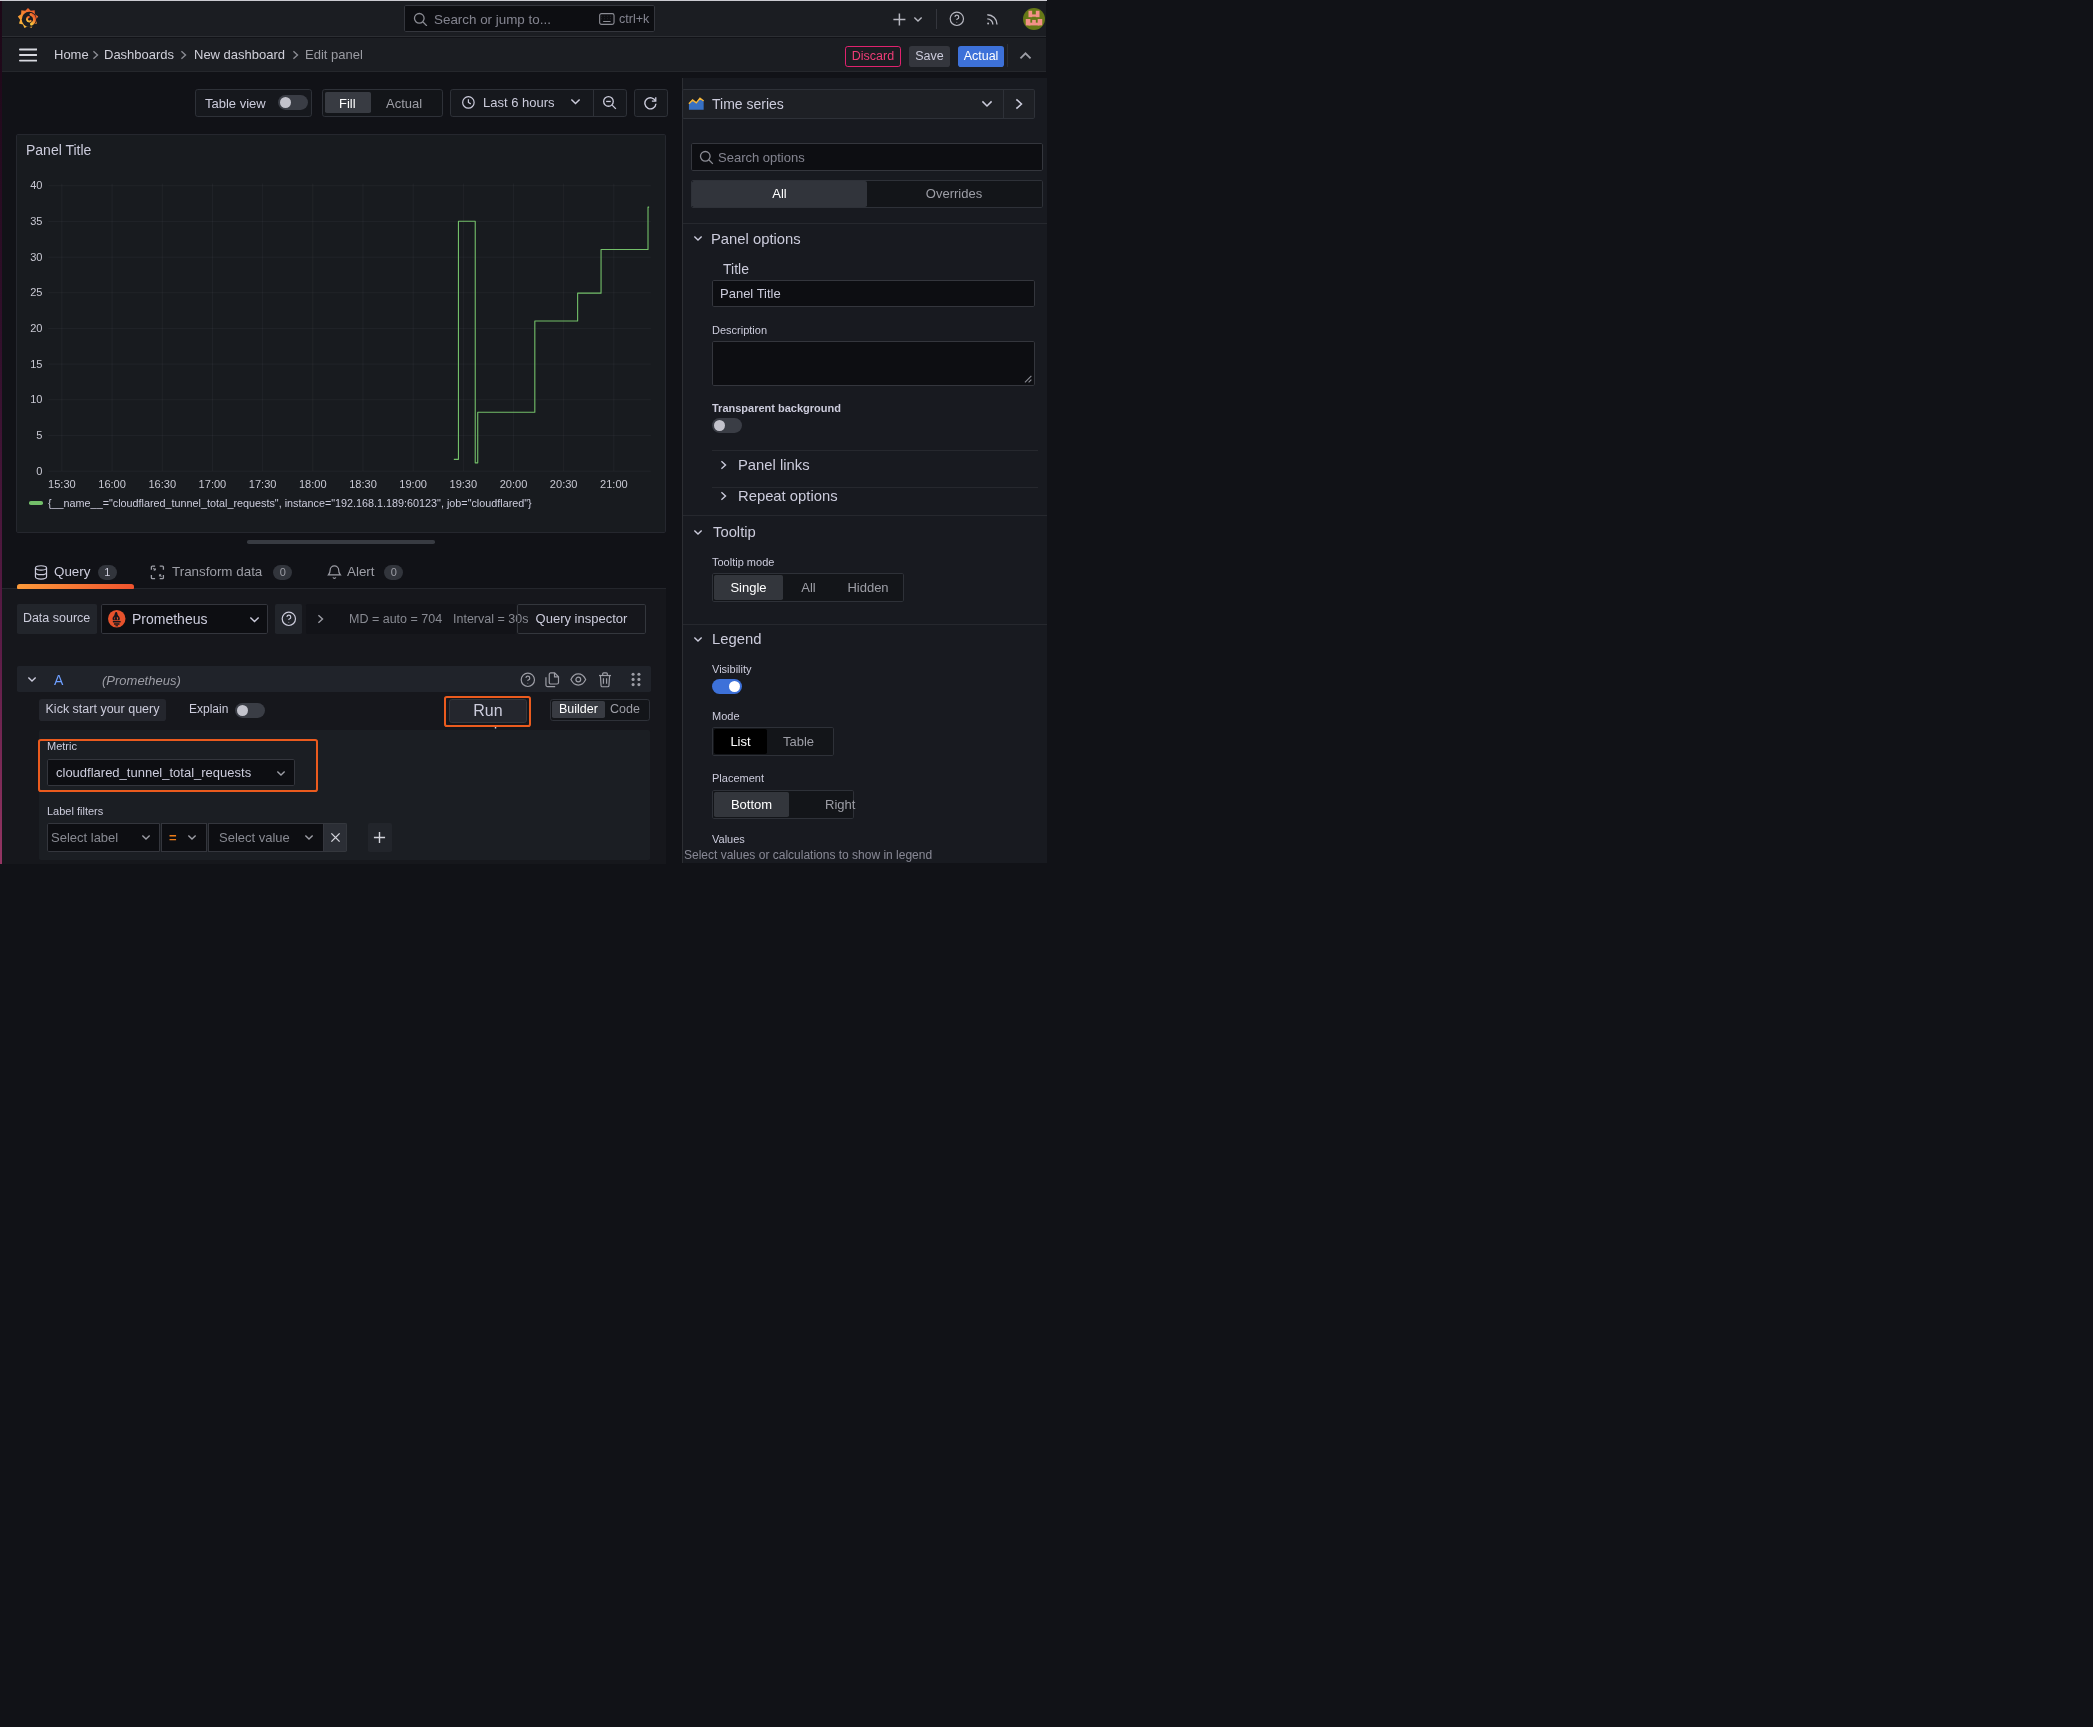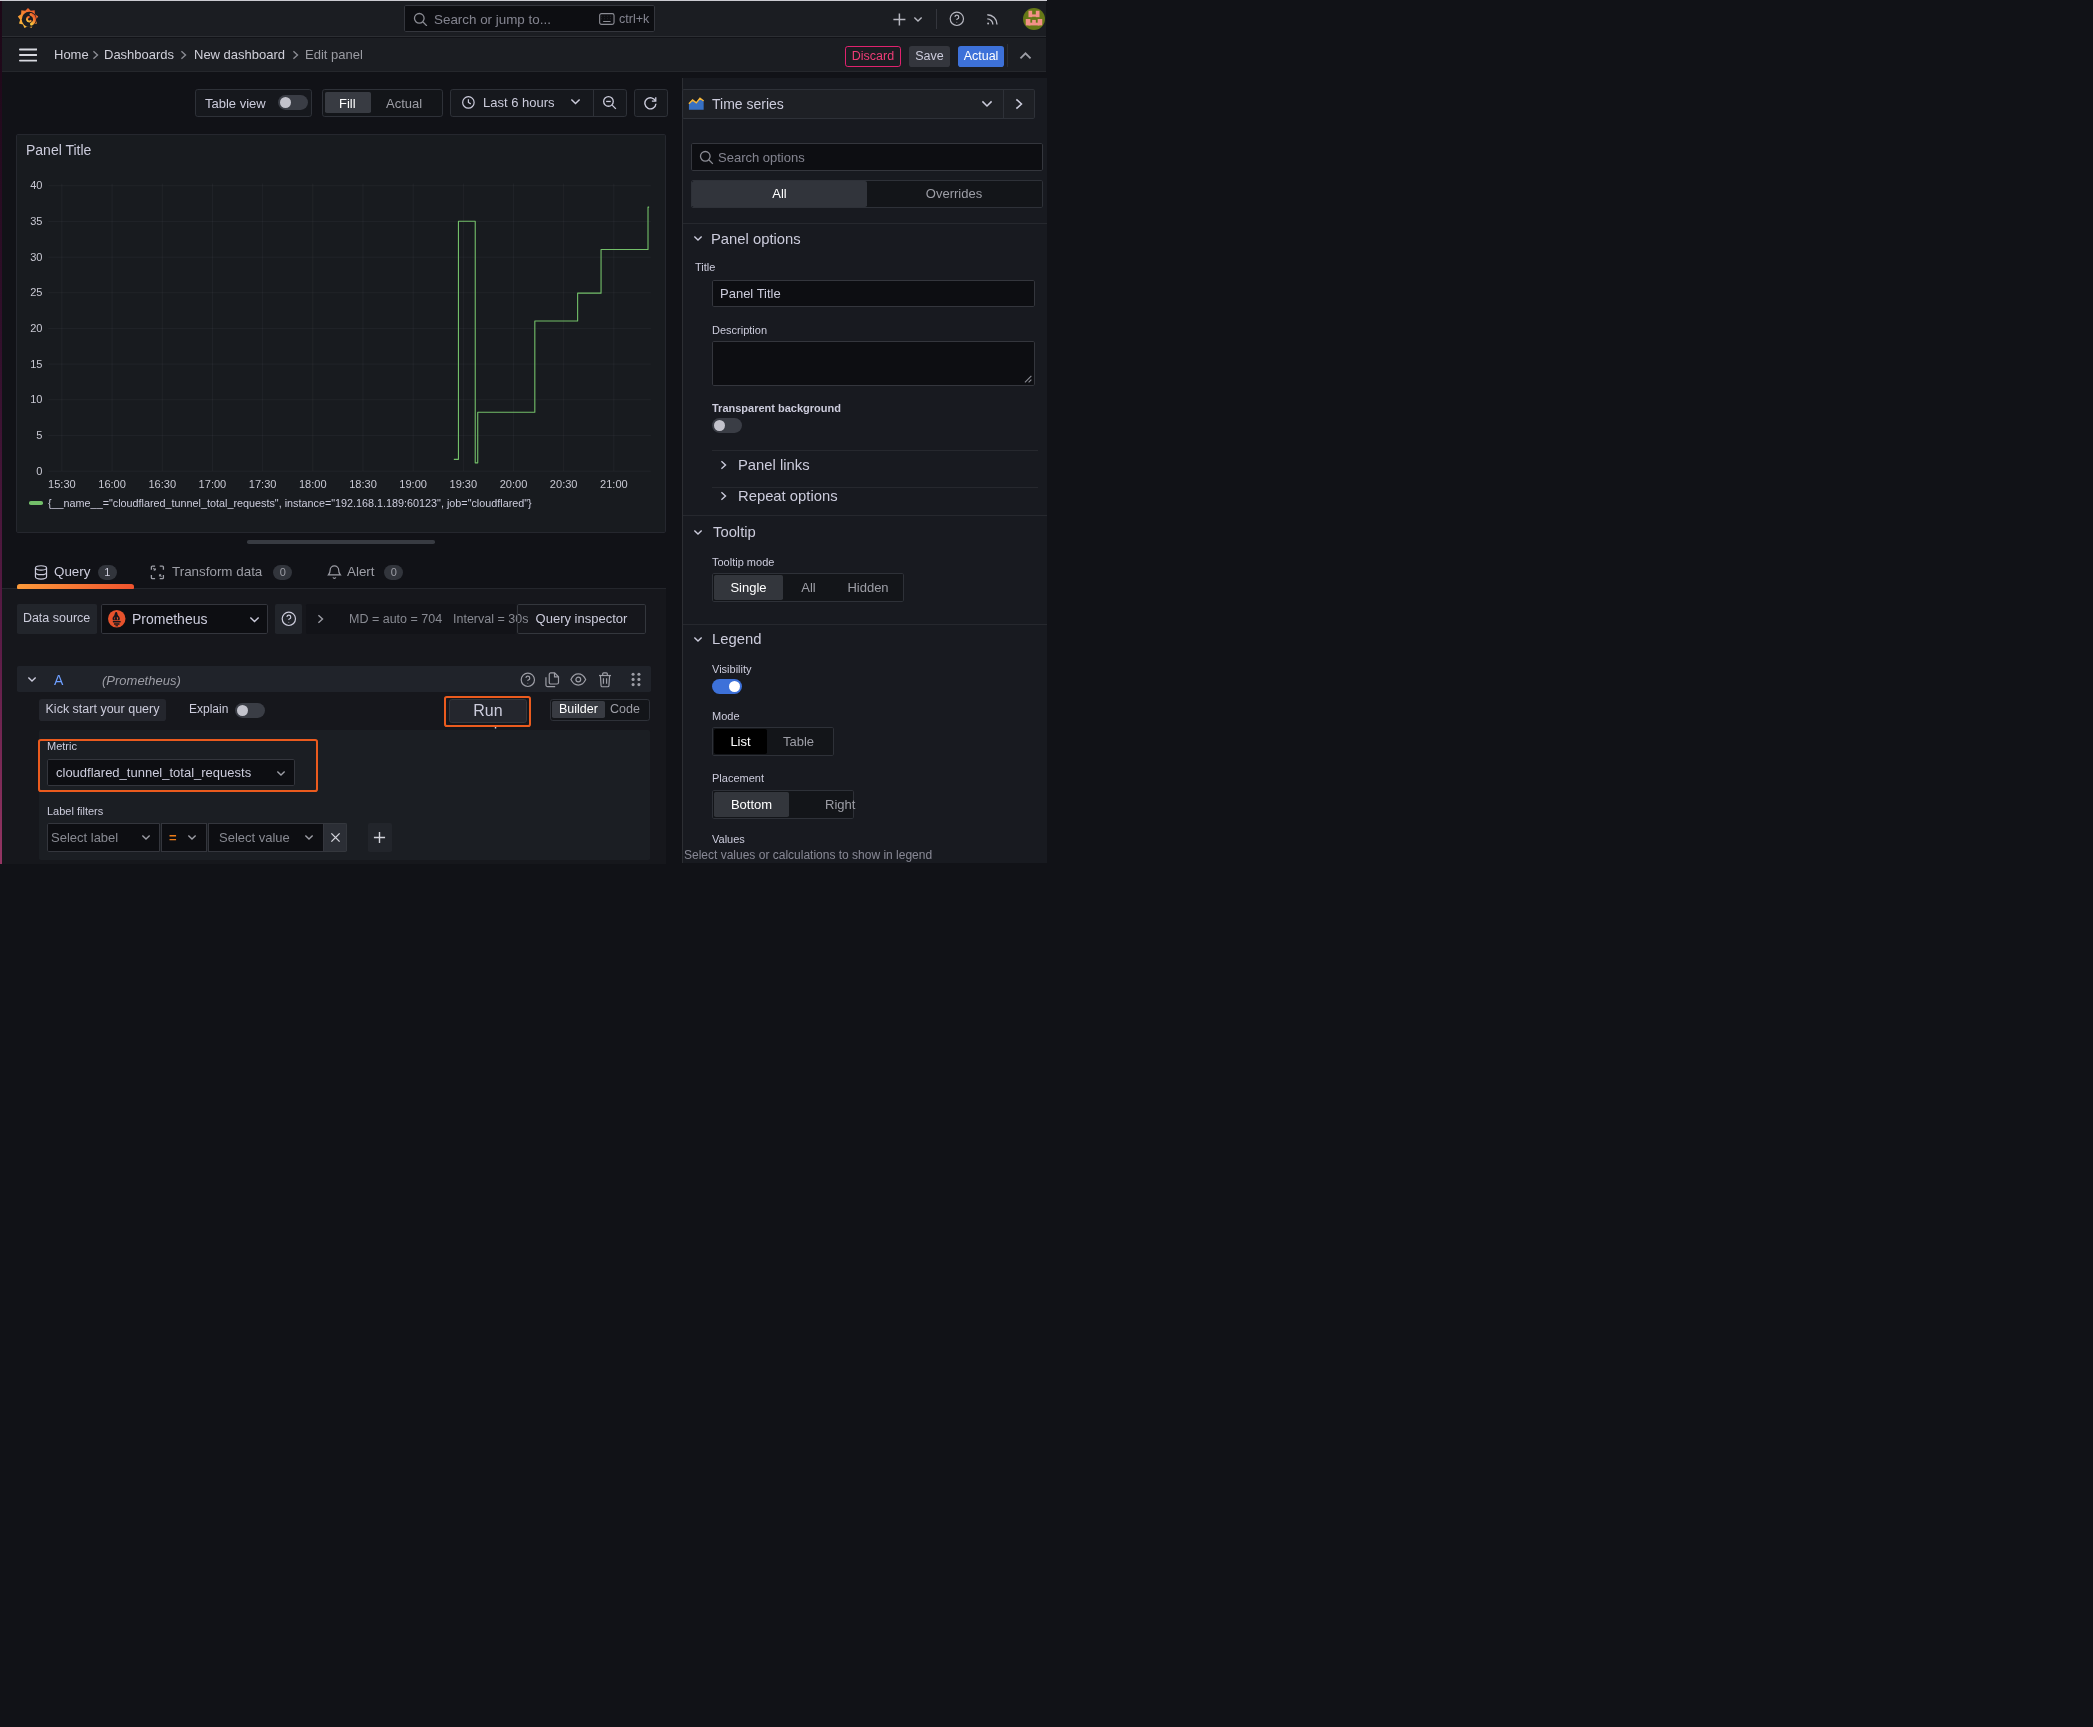--- a/index.html
+++ b/index.html
@@ -367,21 +367,21 @@
 
   <div class="abs" style="left:691px;top:180px;width:352px;height:28px;border:0.9px solid #2e3138;border-radius:1.8px;background:#131519;"></div>
   <div class="abs" style="left:692px;top:181px;width:175px;height:25.5px;background:#31343b;border-radius:1.8px;font-size:13px;font-weight:500;color:#ffffff;text-align:center;line-height:25.5px;">All</div>
   <div class="abs" style="left:867px;top:181px;width:174px;height:25.5px;font-size:13px;color:#9d9ea6;text-align:center;line-height:25.5px;">Overrides</div>
   <div class="abs" style="left:683px;top:223px;width:364px;height:0.9px;background:#26282e;"></div>
 
   <svg class="abs" style="left:693px;top:235px;" width="10" height="7.4" viewBox="0 0 11 8" fill="none" stroke="#ccccdc" stroke-width="1.5">
       <path d="M1.5 1.5 L5.5 5.5 L9.5 1.5"></path>
     </svg>
   <div class="abs" style="left:711px;top:231px;font-size:14.8px;font-weight:500;color:#ccccdc;">Panel options</div>
-  <div class="abs" style="left:695px;top:261px;font-size:11px;font-weight:500;color:#ccccdc;">Title</div>
+  <div class="abs" style="left:723px;top:261px;font-size:14px;font-weight:500;color:#ccccdc;">Title</div>
   <div class="abs input" style="left:712px;top:280px;width:323px;height:26.5px;"></div>
   <div class="abs" style="left:720px;top:286px;font-size:13px;color:#ccccdc;">Panel Title</div>
   <div class="abs" style="left:712px;top:324px;font-size:11px;font-weight:400;color:#ccccdc;">Description</div>
   <div class="abs input" style="left:712px;top:341px;width:323px;height:45px;"></div>
   <svg class="abs" style="left:1024px;top:375px;" width="8.3" height="8.3" viewBox="0 0 9 9" stroke="#8b8c94" stroke-width="1.2">
       <path d="M8 1 L1 8 M8 5 L5 8"></path>
     </svg>
   <div class="abs" style="left:712px;top:402px;font-size:11px;font-weight:700;color:#ccccdc;">Transparent background</div>
   <div class="abs" style="left:712px;top:418px;width:29.5px;height:14.8px;border-radius:7.4px;background:#3a3d45;">
     <div style="position:absolute;left:1.8px;top:1.8px;width:11px;height:11px;border-radius:50%;background:#c3c3cc;"></div>

